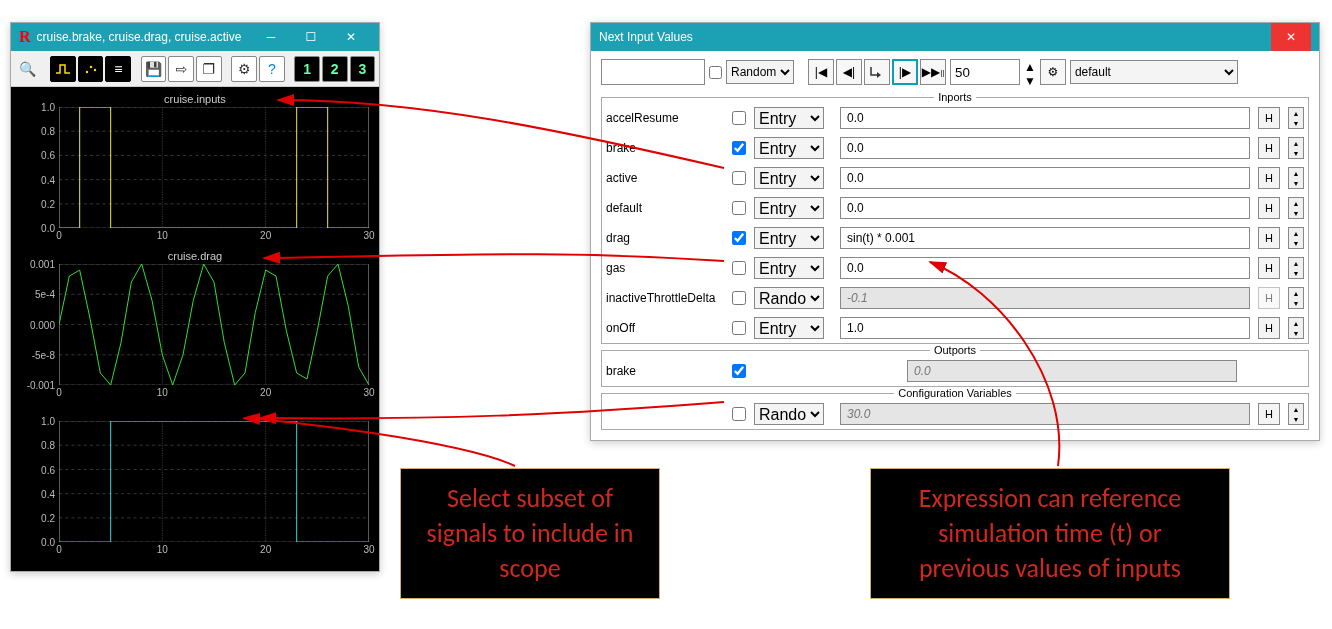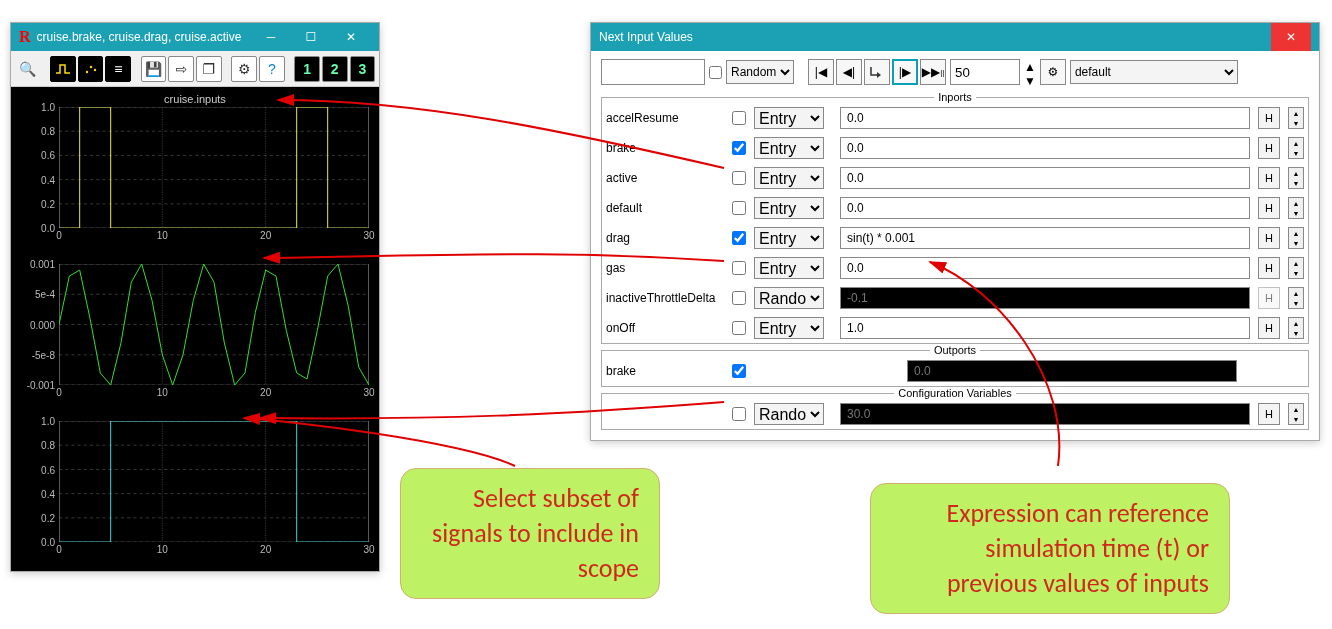--- a/index.html
+++ b/index.html
@@ -34,25 +34,25 @@
   .nav-btn.active { border:2px solid #0aa0b8; }
   select.mode { height:24px; border:1px solid #888; background:#f4f4f4; font-size:12px; }
   fieldset { border:1px solid #aaa; position:relative; }
   fieldset > legend { font-size:11px; padding:0 4px; margin:auto; text-align:center; }
   .row { display:flex; align-items:center; height:30px; gap:8px; padding:0 4px; }
   .row label.name { width:118px; font-size:12px; }
   .row input[type=checkbox] { width:14px; height:14px; }
   .row select.kind { width:70px; height:22px; border:1px solid #888; background:#f4f4f4; font-size:16px; }
   .row .kind-box { width:78px; display:flex; align-items:center; }
   .row input.val { flex:1; height:22px; border:1px solid #888; padding:0 6px; font-size:12px; }
-  .row input.val:disabled { background:#000000; color:#777; }
+  .row input.val:disabled { background:#e5e5e5; color:#777;font-style:italic; }
   .row .hbtn { width:22px; height:22px; border:1px solid #888; background:#f4f4f4; display:flex; align-items:center; justify-content:center; font-size:11px; }
   .row .stepper { width:16px; height:22px; display:flex; flex-direction:column; border:1px solid #888; }
   .row .stepper div { flex:1; display:flex; align-items:center; justify-content:center; font-size:7px; background:#f0f0f0; }
-  .callout { position:absolute; background:#bef264; border:1px solid #d0b070; border-radius:16px; padding:12px 20px; color:#d0281e; font-family:Calibri, Arial, sans-serif; font-size:26px; line-height:1.35; text-align:right; }
+  .callout { position:absolute; background:#000000; border:1px solid #d0b070; border-radius:0; padding:12px 20px; color:#d0281e; font-family:Calibri, Arial, sans-serif; font-size:26px; line-height:1.35; text-align:center; }
   svg.overlay { position:absolute; top:0; left:0; width:1332px; height:629px; pointer-events:none; }
 </style>
 </head>
 <body>
 
 <div class="window plots-window">
   <div class="titlebar">
     <span class="r-logo">R</span>
     <span class="title">cruise.brake, cruise.drag, cruise.active</span>
     <span class="wbtn">─</span>
@@ -113,20 +113,21 @@
             <line x1="0" y1="100" x2="100" y2="100" stroke="#555" stroke-width="0.3" stroke-dasharray="1 1"></line>
             <line y1="0" x1="0" y2="100" x2="0" stroke="#555" stroke-width="0.3" stroke-dasharray="1 1"></line>
             <line y1="0" x1="33.33333333333333" y2="100" x2="33.33333333333333" stroke="#555" stroke-width="0.3" stroke-dasharray="1 1"></line>
             <line y1="0" x1="66.66666666666666" y2="100" x2="66.66666666666666" stroke="#555" stroke-width="0.3" stroke-dasharray="1 1"></line>
             <line y1="0" x1="100" y2="100" x2="100" stroke="#555" stroke-width="0.3" stroke-dasharray="1 1"></line>
             <rect x="0" y="0" width="100" height="100" fill="none" stroke="#888" stroke-width="0.4"></rect>
             <path d="M0.00 100.00 L6.67 100.00 L6.67 0.00 L16.67 0.00 L16.67 100.00 L76.67 100.00 L76.67 0.00 L86.67 0.00 L86.67 100.00 L100.00 100.00" fill="none" stroke="#e8e84a" stroke-width="1" vector-effect="non-scaling-stroke"></path>
           </svg></div>
       </div>
       <div class="plot-cell">
+        <div class="plot-title">cruise.drag</div>
         <div class="yaxis">
           <div class="ytick" style="top:0%">0.001</div>
           <div class="ytick" style="top:25%">5e-4</div>
           <div class="ytick" style="top:50%">0.000</div>
           <div class="ytick" style="top:75%">-5e-8</div>
           <div class="ytick" style="top:100%">-0.001</div>
         </div>
         <div class="xaxis">
           <div class="xtick" style="left:0%">0</div>
           <div class="xtick" style="left:33.33333333333333%">10</div>
@@ -345,21 +346,21 @@
         <div class="stepper">
             <div>▲</div>
             <div>▼</div>
           </div>
       </div>
     </fieldset>
   </div>
 </div>
 
 <div class="callout" style="left:400px; top:468px; width:260px;">Select subset of signals to include in scope</div>
-<div class="callout" style="left:870px; top:483px; width:360px;">Expression can reference simulation time (t) or previous values of inputs</div>
+<div class="callout" style="left:870px; top:468px; width:360px;">Expression can reference simulation time (t) or previous values of inputs</div>
 
 <svg class="overlay">
   <defs>
       <marker id="ah" markerWidth="10" markerHeight="10" refX="8" refY="3" orient="auto">
         <path d="M0,0 L9,3 L0,6 z" fill="#e00000"></path>
       </marker>
     </defs>
   <path d="M 724 168 C 560 130, 420 100, 278 100" stroke="#e00000" stroke-width="2" fill="none" marker-end="url(#ah)"></path>
   <path d="M 724 261 C 560 250, 450 255, 264 258" stroke="#e00000" stroke-width="2" fill="none" marker-end="url(#ah)"></path>
   <path d="M 724 402 C 560 415, 440 420, 260 418" stroke="#e00000" stroke-width="2" fill="none" marker-end="url(#ah)"></path>

